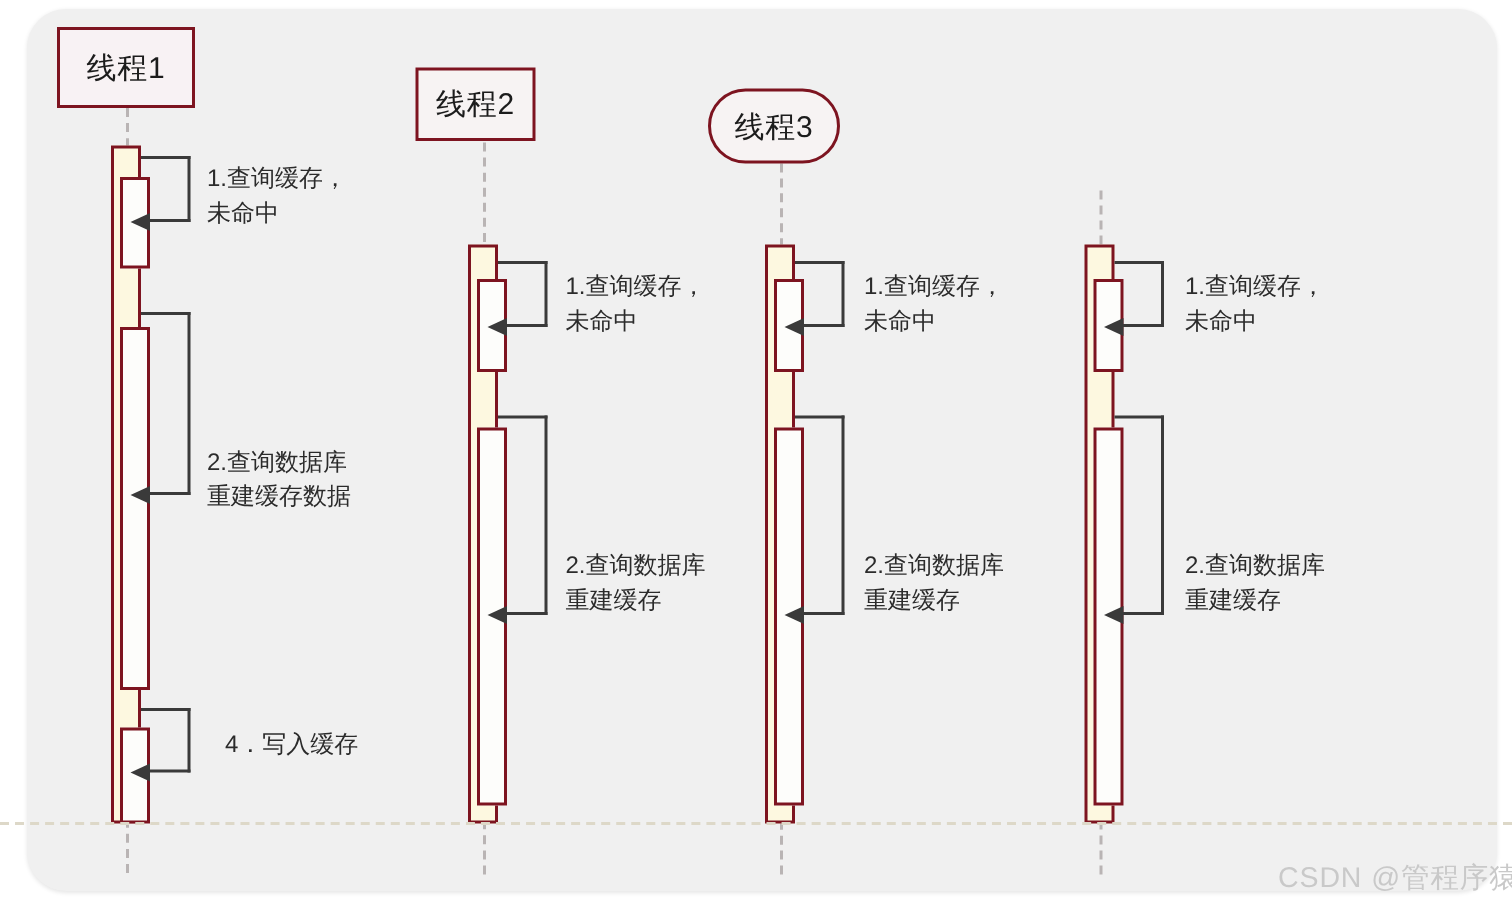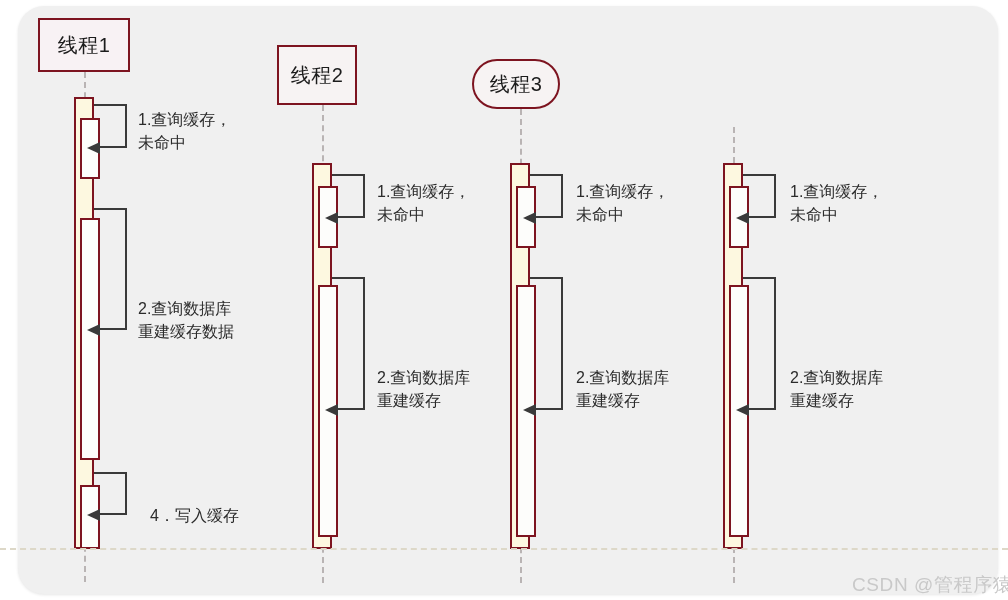--- a/index.html
+++ b/index.html
@@ -120,25 +120,25 @@
   <div class="selfmsg" style="left:94px; top:208px; width:33px; height:122px;"></div>
   <div class="arrowhead" style="left:87px; top:324px;"></div>
 
   <div class="selfmsg" style="left:94px; top:472px; width:33px; height:43px;"></div>
   <div class="arrowhead" style="left:87px; top:509px;"></div>
 
   <div class="msg-label" style="left:138px; top:108px;">1.查询缓存，
   未命中</div>
   <div class="msg-label" style="left:138px; top:297px;">2.查询数据库
   重建缓存数据</div>
-  <div class="msg-label" style="left:150px; top:504px;">4．写入缓存</div>
+  <div class="msg-label" style="left:150px; top:485px;">4．写入缓存</div>
 
   <div class="lifeline-dash" style="left:322px; top:95px; height:488px;"></div>
 
-  <div class="lifeline-head" style="left:277px; top:45px; width:80px; height:60px;">
+  <div class="lifeline-head" style="left:277px; top:45px; width:80px; height:49px;">
     <span>线程2</span>
   </div>
 
   <div class="activation outer" style="left:312px; top:163px; width:20px; height:386px;"></div>
   <div class="activation inner" style="left:318px; top:186px; width:20px; height:62px;"></div>
   <div class="activation inner" style="left:318px; top:285px; width:20px; height:252px;"></div>
 
   <div class="selfmsg" style="left:332px; top:174px; width:33px; height:44px;"></div>
   <div class="arrowhead" style="left:325px; top:212px;"></div>
 

